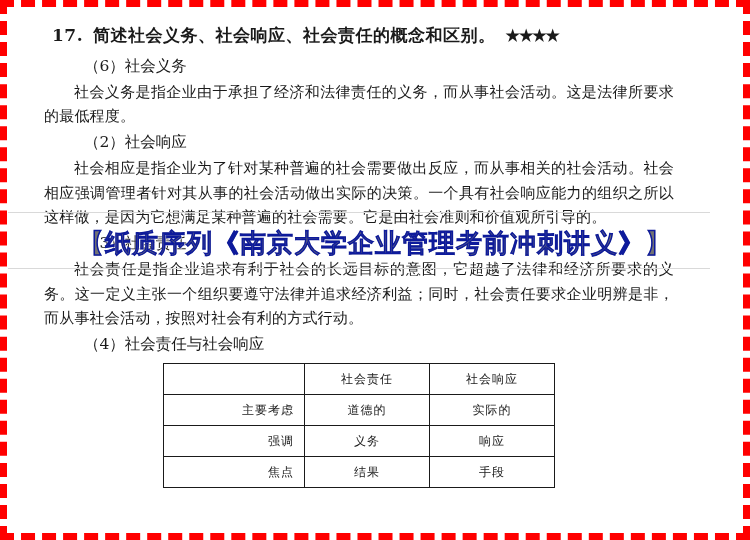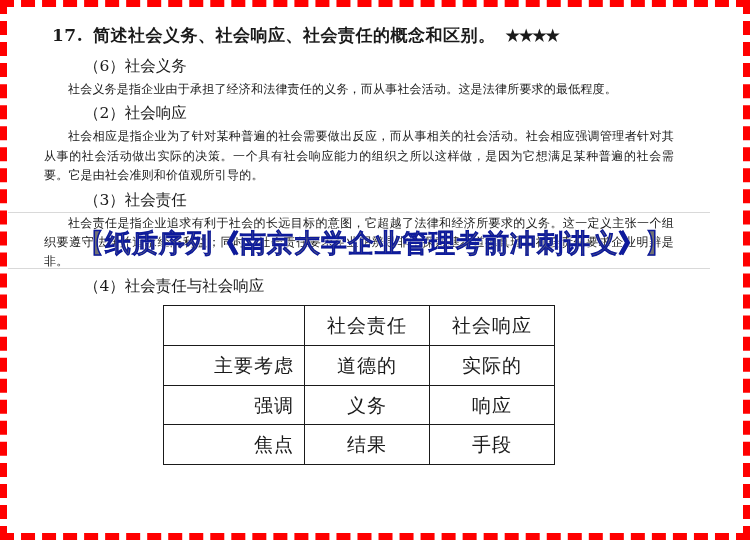--- a/index.html
+++ b/index.html
@@ -60,21 +60,21 @@
 
   .sub-head {
     margin: 2px 0 1px 40px;
     font-size: 15.5px;
   }
 
   .para {
     margin: 0 0 1px 0;
     text-indent: 2em;
     text-align: justify;
-    font-size: 12px;
+    font-size: 15px;
     letter-spacing: 0.2px;
   }
 
   
   .scanline {
     position: absolute;
     left: 8px;
     right: 8px;
     height: 1px;
     background: #d9d9d9;
@@ -102,21 +102,21 @@
   }
 
   
   .tbl-wrap {
     margin-top: 6px;
     display: flex;
     justify-content: center;
   }
   table.cmp {
     border-collapse: collapse;
-    font-size: 19px;
+    font-size: 12px;
   }
   table.cmp td {
     border: 1px solid #1a1a1a;
     text-align: center;
     padding: 4px 10px;
     height: 22px;
     white-space: nowrap;
     letter-spacing: 1px;
   }
   table.cmp td.col0 { width: 120px; text-align: right; }
@@ -134,21 +134,21 @@
     <span class="q-num">17.</span><span>简述社会义务、社会响应、社会责任的概念和区别。</span><span class="stars">★★★★</span>
   </div>
 
   <div class="sub-head">（6）社会义务</div>
   <p class="para">社会义务是指企业由于承担了经济和法律责任的义务，而从事社会活动。这是法律所要求的最低程度。</p>
 
   <div class="sub-head">（2）社会响应</div>
   <p class="para">社会相应是指企业为了针对某种普遍的社会需要做出反应，而从事相关的社会活动。社会相应强调管理者针对其从事的社会活动做出实际的决策。一个具有社会响应能力的组织之所以这样做，是因为它想满足某种普遍的社会需要。它是由社会准则和价值观所引导的。</p>
 
   <div class="sub-head">（3）社会责任</div>
-  <p class="para">社会责任是指企业追求有利于社会的长远目标的意图，它超越了法律和经济所要求的义务。这一定义主张一个组织要遵守法律并追求经济利益；同时，社会责任要求企业明辨是非，探索基本道德真理，社会责任要求企业明辨是非。</p>
+  <p class="para">社会责任是指企业追求有利于社会的长远目标的意图，它超越了法律和经济所要求的义务。这一定义主张一个组织要遵守法律并追求经济利益；同时，社会责任要求企业明辨是非，而从事社会活动，按照对社会有利的方式行动。</p>
 
   <div class="sub-head">（4）社会责任与社会响应</div>
 
   <div class="tbl-wrap">
     <table class="cmp">
       <tbody>
           <tr class="hdr">
         <td class="col0 blank"></td>
         <td class="col1">社会责任</td>
         <td class="col2">社会响应</td>

